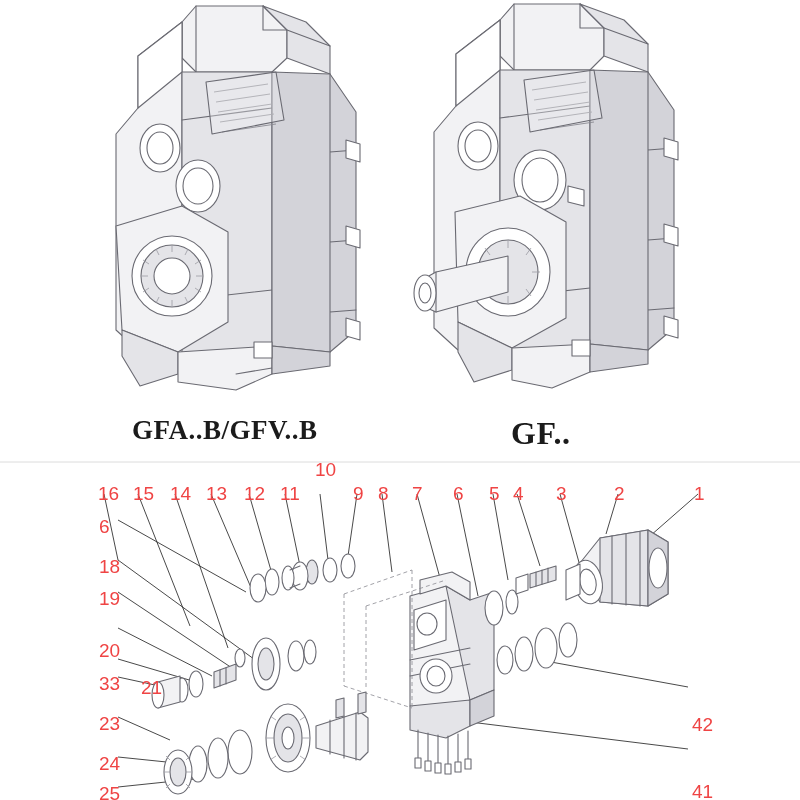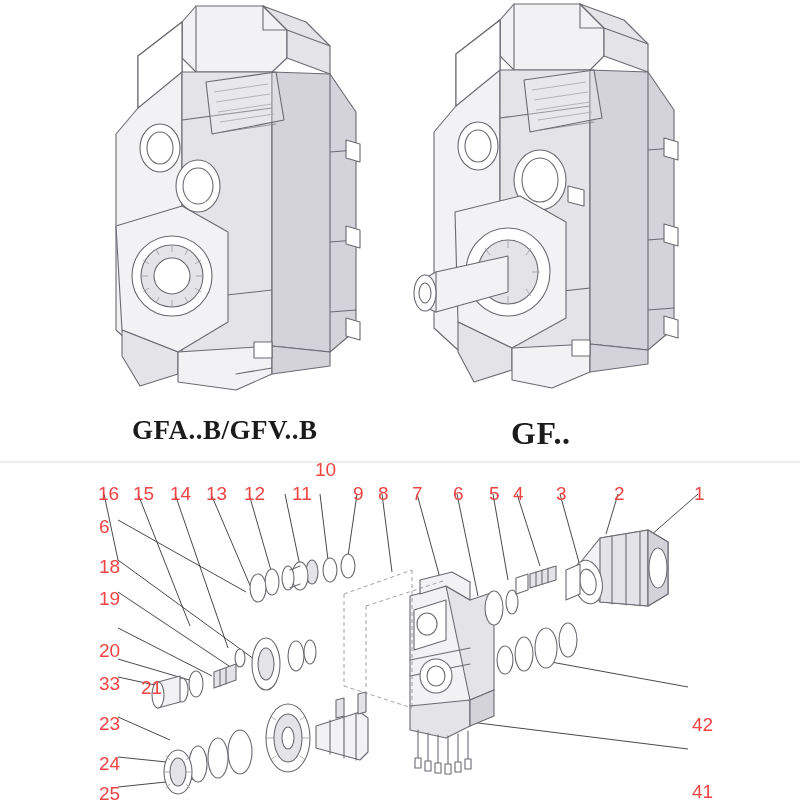--- a/index.html
+++ b/index.html
@@ -359,21 +359,21 @@
 
   <div class="caption" id="caption-left">GFA..B/GFV..B</div>
   <div class="caption" id="caption-right">GF..</div>
 
   <div id="callouts">
       <div class="callout-num" style="left: 98px; top: 483px;">16</div>
       <div class="callout-num" style="left: 133px; top: 483px;">15</div>
       <div class="callout-num" style="left: 170px; top: 483px;">14</div>
       <div class="callout-num" style="left: 206px; top: 483px;">13</div>
       <div class="callout-num" style="left: 244px; top: 483px;">12</div>
-      <div class="callout-num" style="left: 292px; top: 483px;">11</div>
+      <div class="callout-num" style="left: 280px; top: 483px;">11</div>
       <div class="callout-num" style="left: 315px; top: 459px;">10</div>
       <div class="callout-num" style="left: 353px; top: 483px;">9</div>
       <div class="callout-num" style="left: 378px; top: 483px;">8</div>
       <div class="callout-num" style="left: 412px; top: 483px;">7</div>
       <div class="callout-num" style="left: 453px; top: 483px;">6</div>
       <div class="callout-num" style="left: 489px; top: 483px;">5</div>
       <div class="callout-num" style="left: 513px; top: 483px;">4</div>
       <div class="callout-num" style="left: 556px; top: 483px;">3</div>
       <div class="callout-num" style="left: 614px; top: 483px;">2</div>
       <div class="callout-num" style="left: 694px; top: 483px;">1</div>

